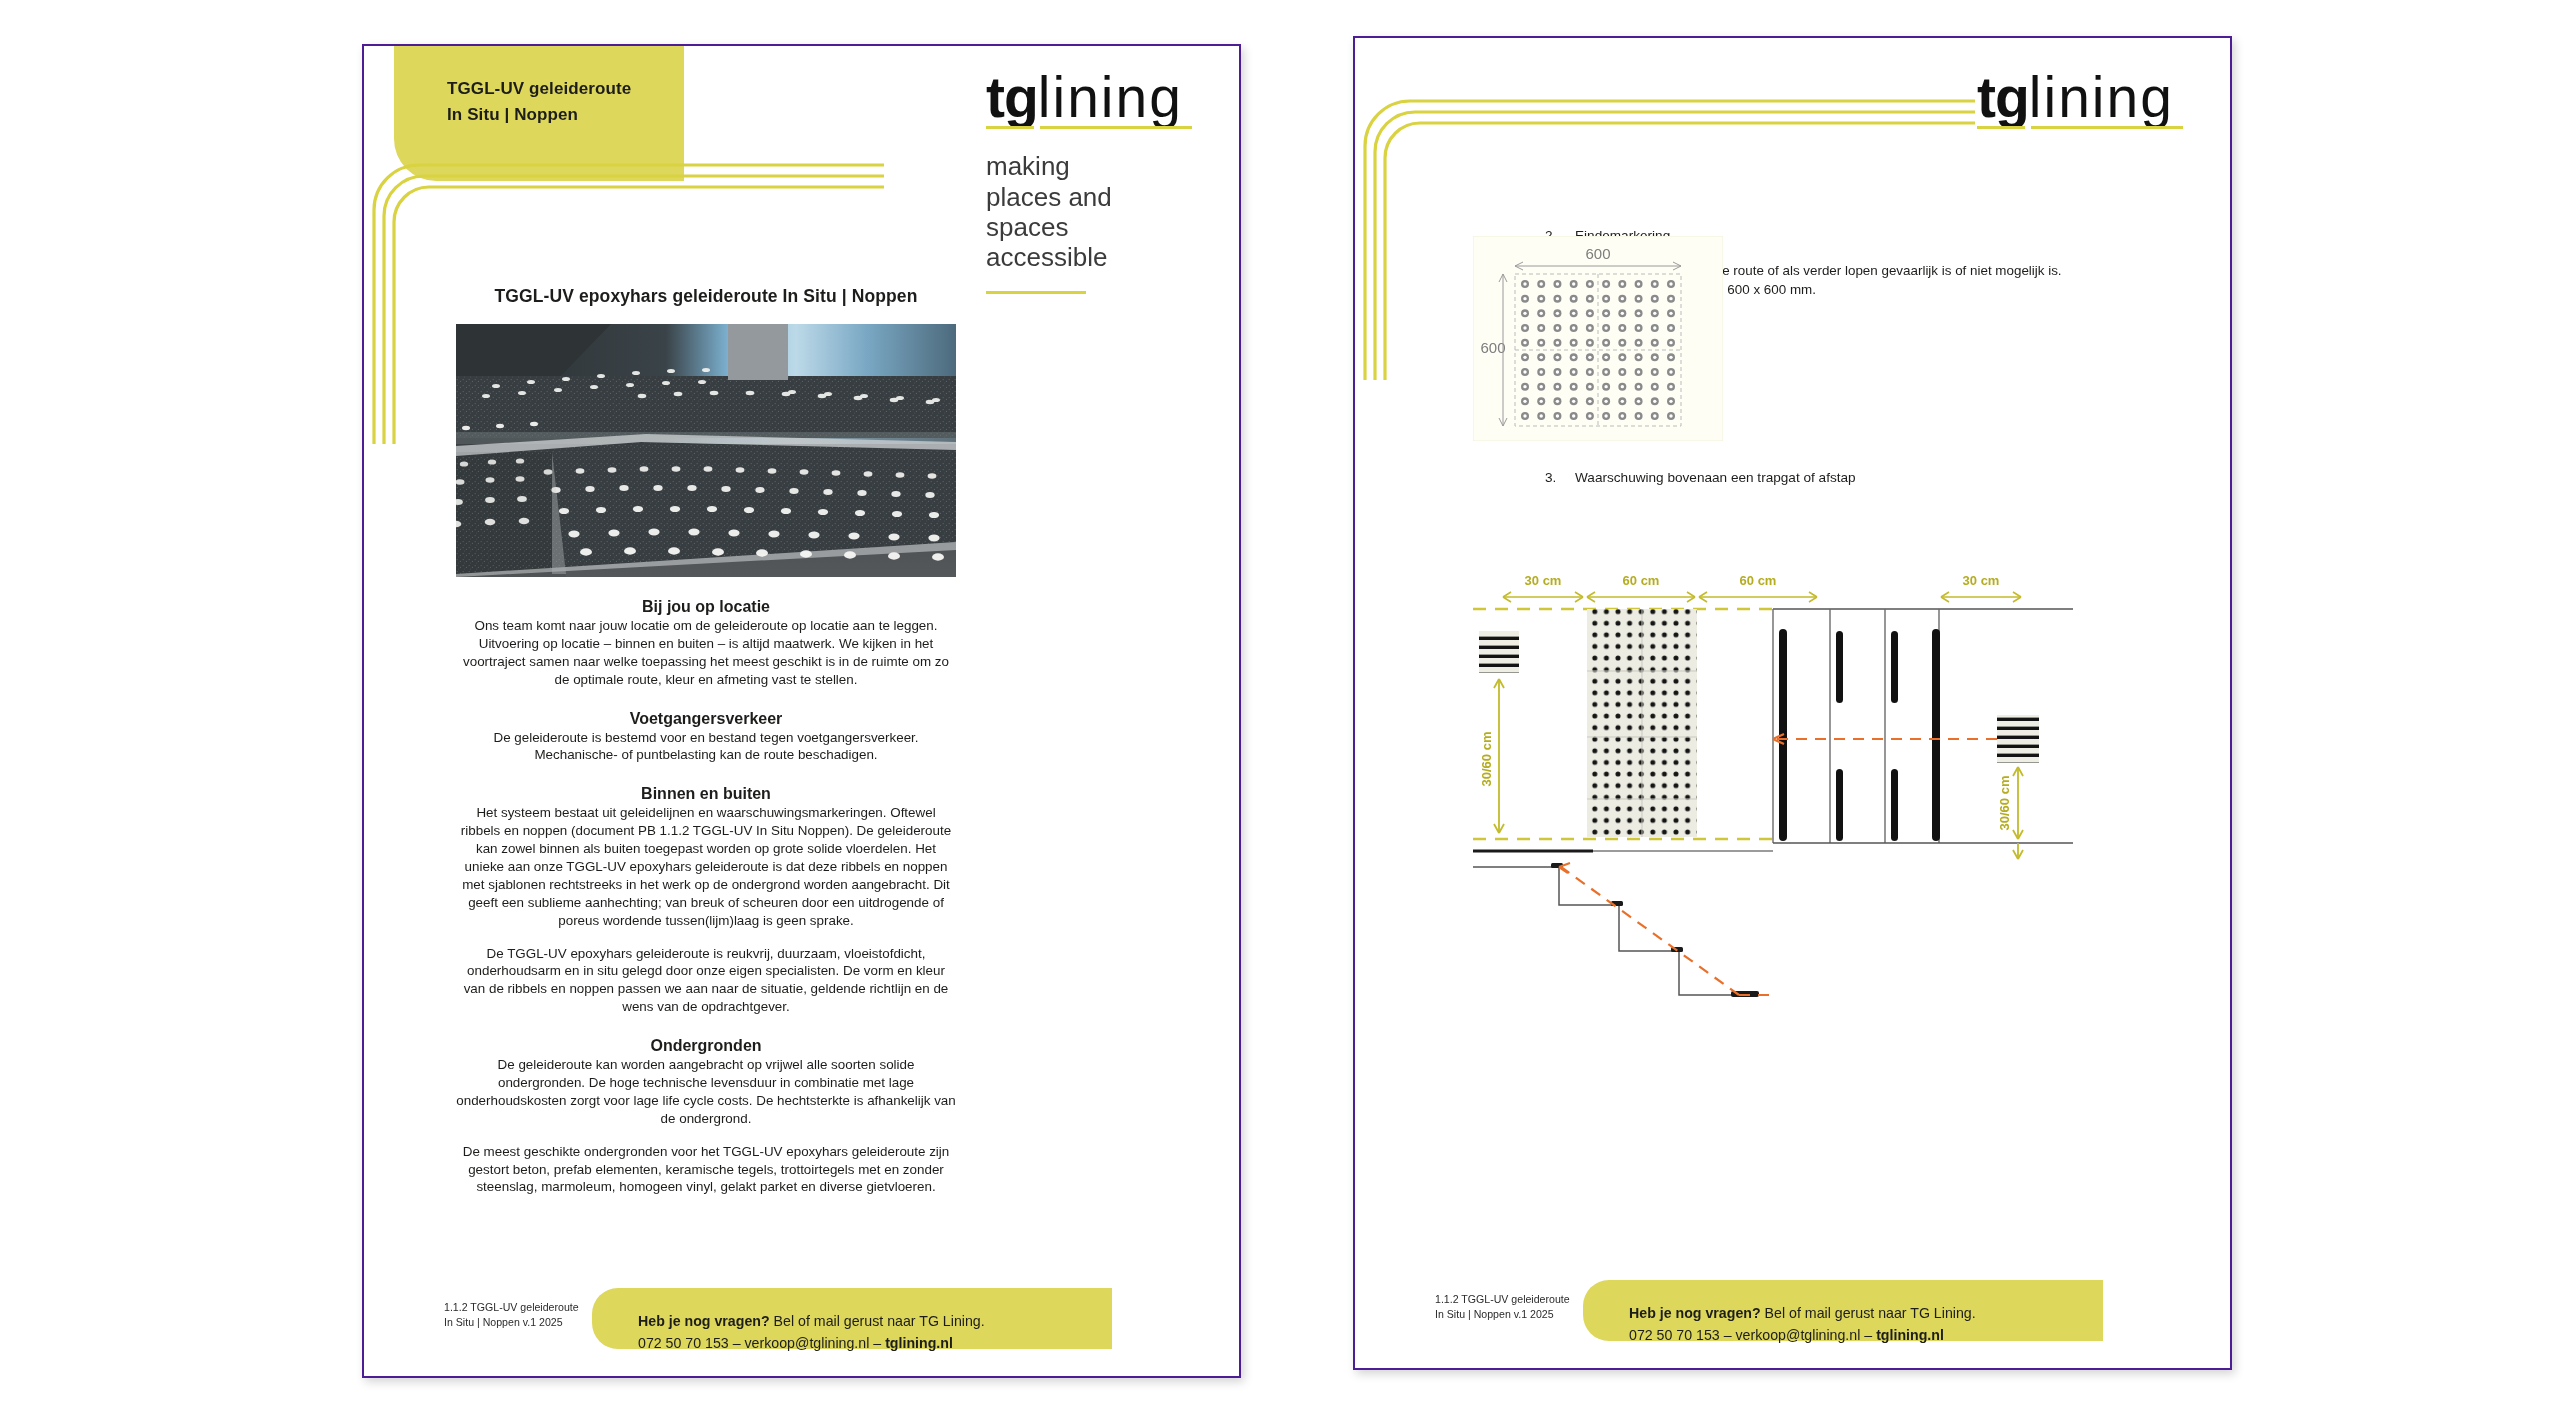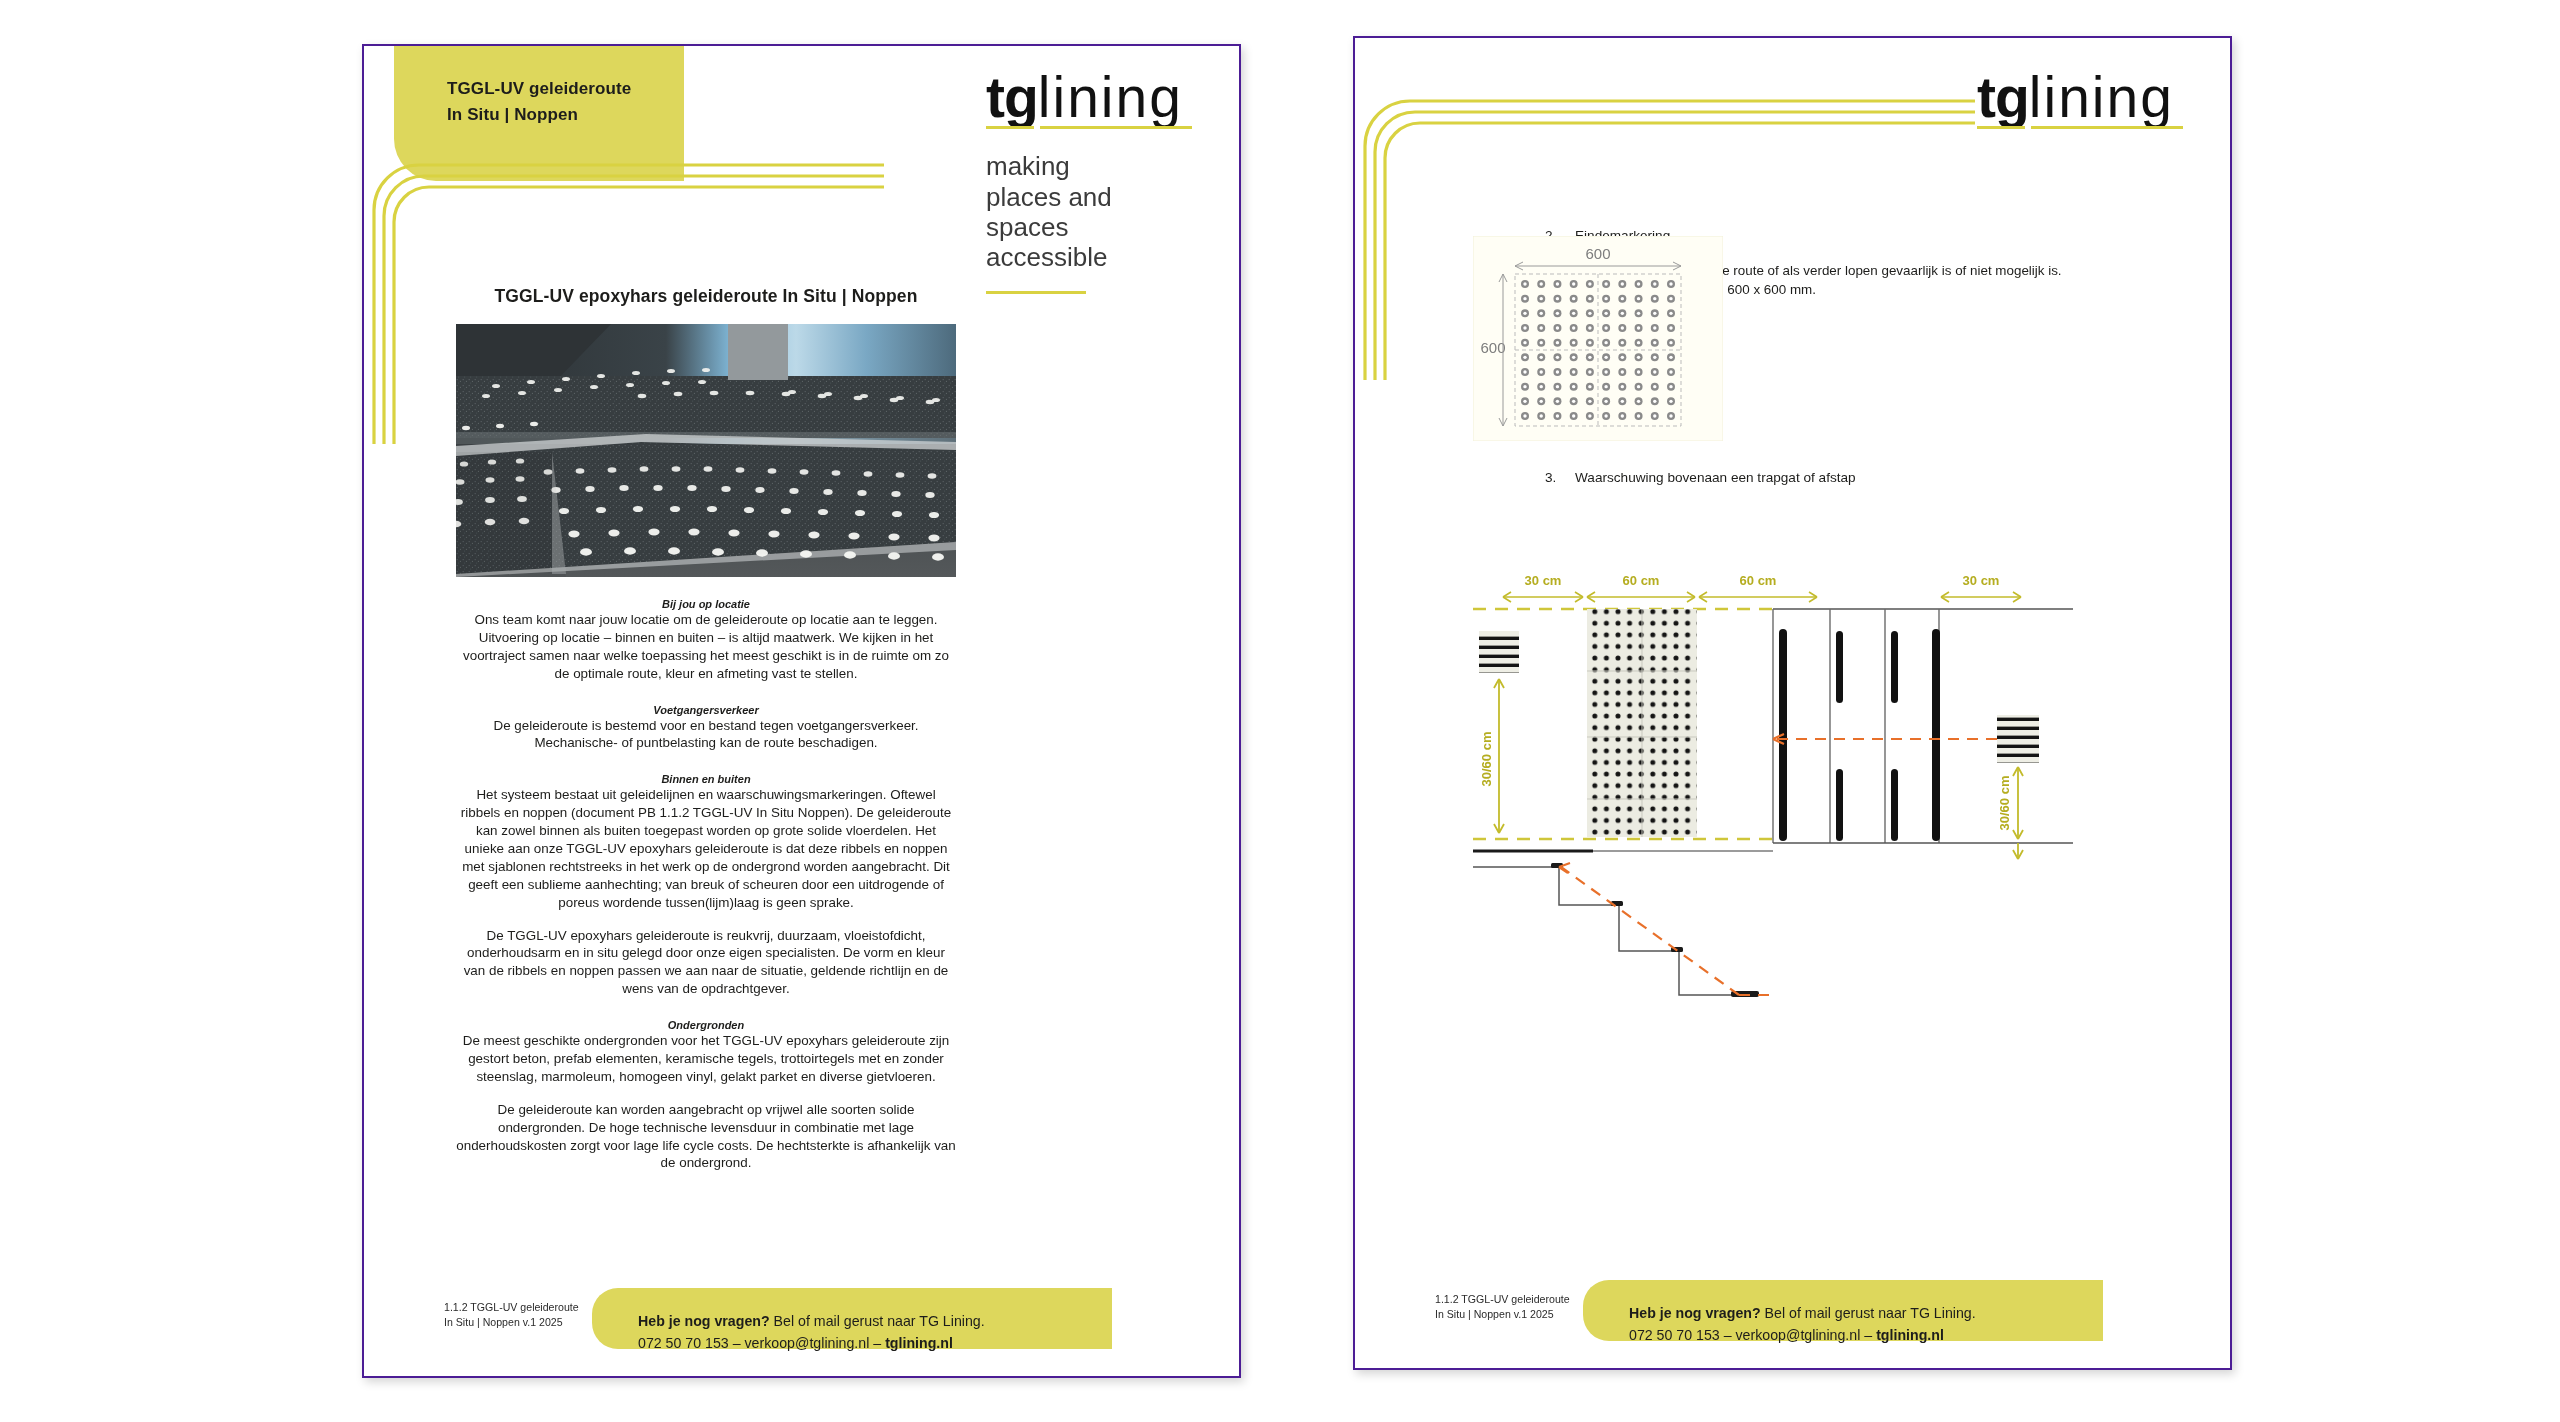--- a/index.html
+++ b/index.html
@@ -61,21 +61,21 @@
   
   .content{position:absolute;left:92px;top:240px;width:500px;color:#1d1d1b;text-align:center;}
   h1.doc-title{
     font-size:17.5px;font-weight:bold;margin:0 0 17px 0;letter-spacing:.1px;
   }
   .photo{
     width:500px;height:253px;position:relative;overflow:hidden;background:#2c2f31;
   }
   .photo .ph-svg{position:absolute;inset:0;}
   h2.sec{
-    font-size:11px;font-weight:bold;margin:21px 0 1px 0;letter-spacing:0;font-style:italic;
+    font-size:16px;font-weight:bold;margin:21px 0 1px 0;letter-spacing:0;
   }
   p.body{
     font-size:13.4px;line-height:1.335;margin:0 0 0 0;color:#1d1d1b;
   }
   p.body + p.body{margin-top:15px;}
 
   
   .footer-meta{
     position:absolute;left:80px;bottom:45px;font-size:10.6px;line-height:1.48;color:#2b2b2b;
   }
@@ -303,22 +303,22 @@
       <p class="body">Ons team komt naar jouw locatie om de geleideroute op locatie aan te leggen. Uitvoering op locatie – binnen en buiten – is altijd maatwerk. We kijken in het voortraject samen naar welke toepassing het meest geschikt is in de ruimte om zo de optimale route, kleur en afmeting vast te stellen.</p>
 
       <h2 class="sec">Voetgangersverkeer</h2>
       <p class="body">De geleideroute is bestemd voor en bestand tegen voetgangersverkeer. Mechanische- of puntbelasting kan de route beschadigen.</p>
 
       <h2 class="sec">Binnen en buiten</h2>
       <p class="body">Het systeem bestaat uit geleidelijnen en waarschuwingsmarkeringen. Oftewel ribbels en noppen (document PB 1.1.2 TGGL-UV In Situ Noppen). De geleideroute kan zowel binnen als buiten toegepast worden op grote solide vloerdelen. Het unieke aan onze TGGL-UV epoxyhars geleideroute is dat deze ribbels en noppen met sjablonen rechtstreeks in het werk op de ondergrond worden aangebracht. Dit geeft een sublieme aanhechting; van breuk of scheuren door een uitdrogende of poreus wordende tussen(lijm)laag is geen sprake.</p>
       <p class="body">De TGGL-UV epoxyhars geleideroute is reukvrij, duurzaam, vloeistofdicht, onderhoudsarm en in situ gelegd door onze eigen specialisten. De vorm en kleur van de ribbels en noppen passen we aan naar de situatie, geldende richtlijn en de wens van de opdrachtgever.</p>
 
       <h2 class="sec">Ondergronden</h2>
+      <p class="body">De geleideroute kan worden aangebracht op vrijwel alle soorten solide ondergronden. De hoge technische levensduur in combinatie met lage onderhoudskosten zorgt voor lage life cycle costs. De hechtsterkte is afhankelijk van de ondergrond.</p>
       <p class="body">De meest geschikte ondergronden voor het TGGL-UV epoxyhars geleideroute zijn gestort beton, prefab elementen, keramische tegels, trottoirtegels met en zonder steenslag, marmoleum, homogeen vinyl, gelakt parket en diverse gietvloeren.</p>
-      <p class="body">De geleideroute kan worden aangebracht op vrijwel alle soorten solide ondergronden. De hoge technische levensduur in combinatie met lage onderhoudskosten zorgt voor lage life cycle costs. De hechtsterkte is afhankelijk van de ondergrond.</p>
     </div>
 
     <div class="footer-meta">
       <div>1.1.2 TGGL-UV geleideroute</div>
       <div>In Situ | Noppen v.1 2025</div>
     </div>
 
     <div class="footer-cta">
       <div class="l1"><b>Heb je nog vragen?</b><span> Bel of mail gerust naar TG Lining.</span></div>
       <div class="l2"><span>072 50 70 153</span><span> – </span><span>verkoop@tglining.nl</span><span> – </span><b>tglining.nl</b></div>

